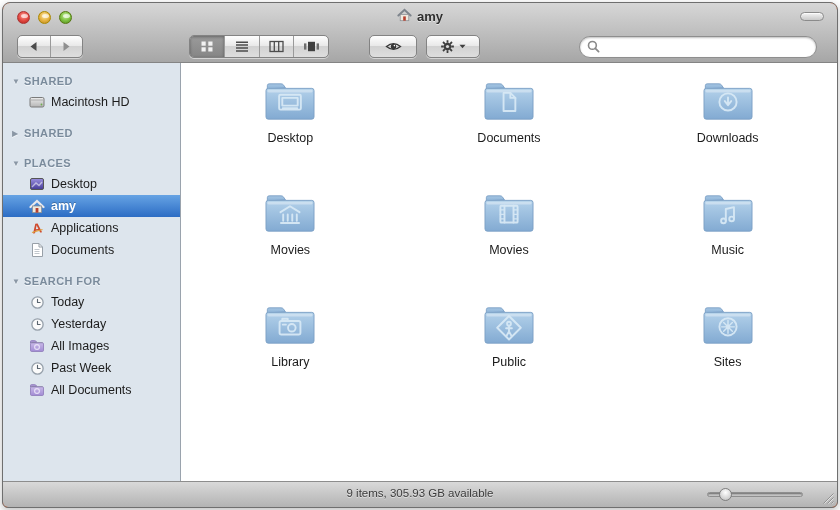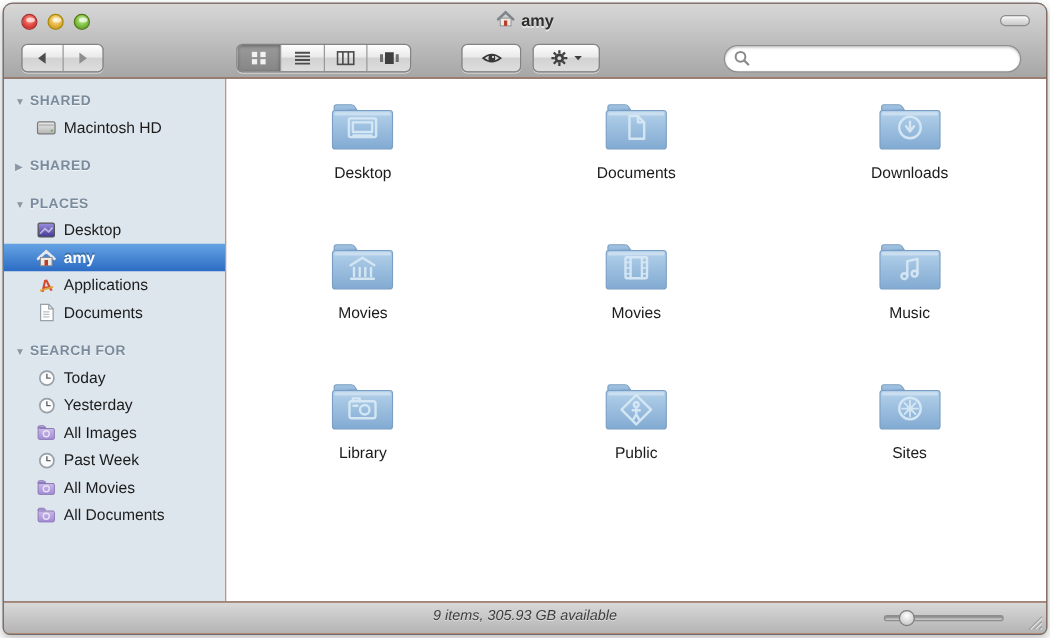--- a/index.html
+++ b/index.html
@@ -63,21 +63,21 @@
   .fitem{display:flex;flex-direction:column;align-items:center;width:140px;}
   .fitem .ficon{width:58px;height:49px;}
   .fitem .flabel{margin-top:5px;font-size:12.5px;color:#1b1b1b;}
 
   .emblem{stroke:#d9eaf6;stroke-width:2.1;fill:none;stroke-linecap:round;stroke-linejoin:round;opacity:.92;}
 
   
   .statusbar{height:26px;flex:0 0 26px;border-top:1px solid #8d8d8d;position:relative;
     background:linear-gradient(#d9d9d9,#b3b3b3);}
   .status-text{position:absolute;left:0;right:0;top:5px;text-align:center;font-size:11.5px;color:#3c3c3c;
-    text-shadow:0 1px 0 rgba(255,255,255,.5);font-style:italic;}
+    text-shadow:0 1px 0 rgba(255,255,255,.5);}
   .zoom-slider{position:absolute;right:34px;top:10px;width:96px;height:5px;}
   .zoom-slider .track{width:100%;height:5px;border-radius:3px;border:1px solid #8e8e8e;
     background:linear-gradient(#a2a2a2,#c9c9c9);box-shadow:inset 0 1px 1px rgba(0,0,0,.25);}
   .zoom-slider .knob{position:absolute;left:12px;top:-4px;width:13px;height:13px;border-radius:50%;
     border:1px solid #7e7e7e;background:radial-gradient(circle at 50% 32%,#ffffff,#cfcfcf 70%,#b6b6b6);}
   .grip{position:absolute;right:3px;bottom:3px;}
 </style>
 </head>
 <body>
 
@@ -322,30 +322,20 @@
           <span>Past Week</span>
         </div>
         <div class="srow">
           <span class="sicon">
             <svg width="16" height="16" viewBox="0 0 16 16">
               <path d="M1.5 5 V3.6 q0 -1 1 -1 h3.2 q0.9 0 1.4 0.8 l0.5 0.6 H1.5 Z" fill="#b9a7e0" stroke="#8d7ab8" stroke-width="0.8"></path>
               <rect x="1.5" y="4.8" width="13" height="8.7" rx="1.2" fill="url(#gSmart)" stroke="#8d7ab8" stroke-width="0.8"></rect>
               <circle cx="8" cy="9" r="2.4" fill="none" stroke="#e9e2f7" stroke-width="1.1"></circle>
               </svg>
           </span>
-          <span>All Movies</span>
-        </div>
-        <div class="srow">
-          <span class="sicon">
-            <svg width="16" height="16" viewBox="0 0 16 16">
-              <path d="M1.5 5 V3.6 q0 -1 1 -1 h3.2 q0.9 0 1.4 0.8 l0.5 0.6 H1.5 Z" fill="#b9a7e0" stroke="#8d7ab8" stroke-width="0.8"></path>
-              <rect x="1.5" y="4.8" width="13" height="8.7" rx="1.2" fill="url(#gSmart)" stroke="#8d7ab8" stroke-width="0.8"></rect>
-              <circle cx="8" cy="9" r="2.4" fill="none" stroke="#e9e2f7" stroke-width="1.1"></circle>
-              </svg>
-          </span>
           <span>All Documents</span>
         </div>
       </div>
     </aside>
 
     <main class="main">
       <div class="grid">
 
         <div class="fitem">
           <span class="ficon">

